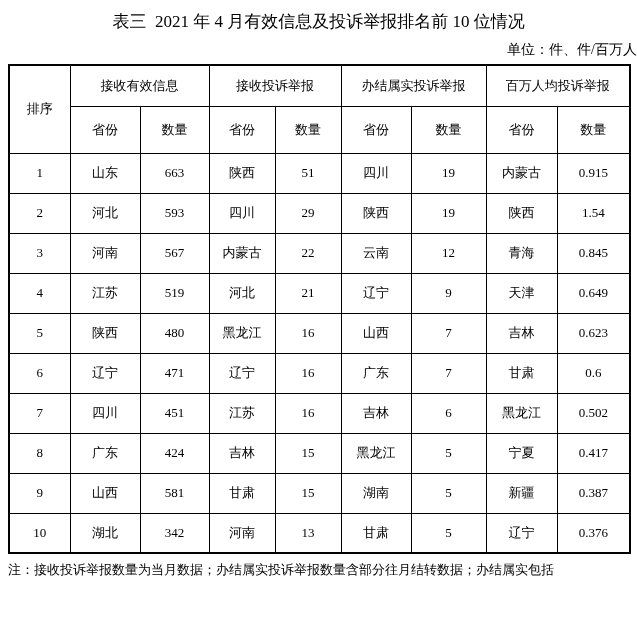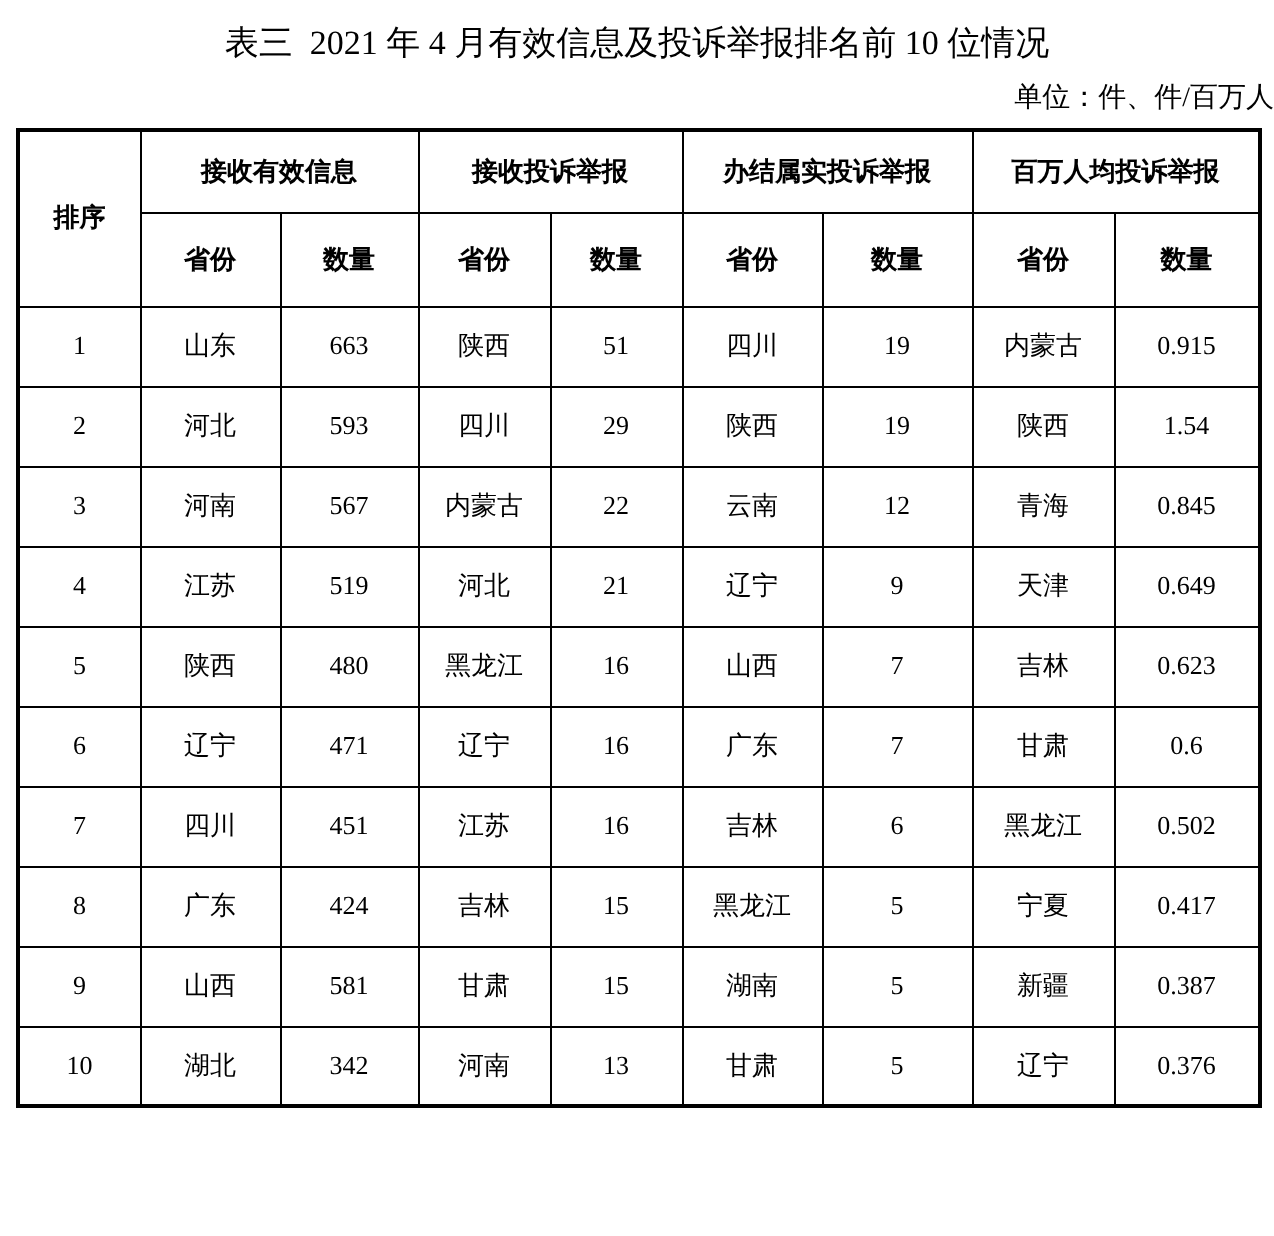--- a/index.html
+++ b/index.html
@@ -35,21 +35,21 @@
     border: 2px solid #000000;
   }
   table.rank-table th, table.rank-table td {
     border: 1px solid #000000;
     text-align: center;
     vertical-align: middle;
     padding: 0;
     font-size: 13px;
     overflow: hidden;
   }
-  table.rank-table th { font-weight: bold; }
+  table.rank-table th { font-weight: normal; }
   tr.group-row { height: 41px; }
   tr.sub-row   { height: 47px; }
   tbody tr     { height: 40px; }
   .note {
     margin-top: 5px;
     margin-left: 8px;
     margin-right: 10px;
     font-size: 13px;
     line-height: 21px;
   }
@@ -201,15 +201,16 @@
         <td>13</td>
         <td>甘肃</td>
         <td>5</td>
         <td>辽宁</td>
         <td>0.376</td>
       </tr>
     </tbody>
   </table>
 
   <div class="note">
+    <div>注：接收投诉举报数量为当月数据；办结属实投诉举报数量含部分往月结转数据；办结属实包括</div>
   </div>
 
 </div>
 
 </body></html>

